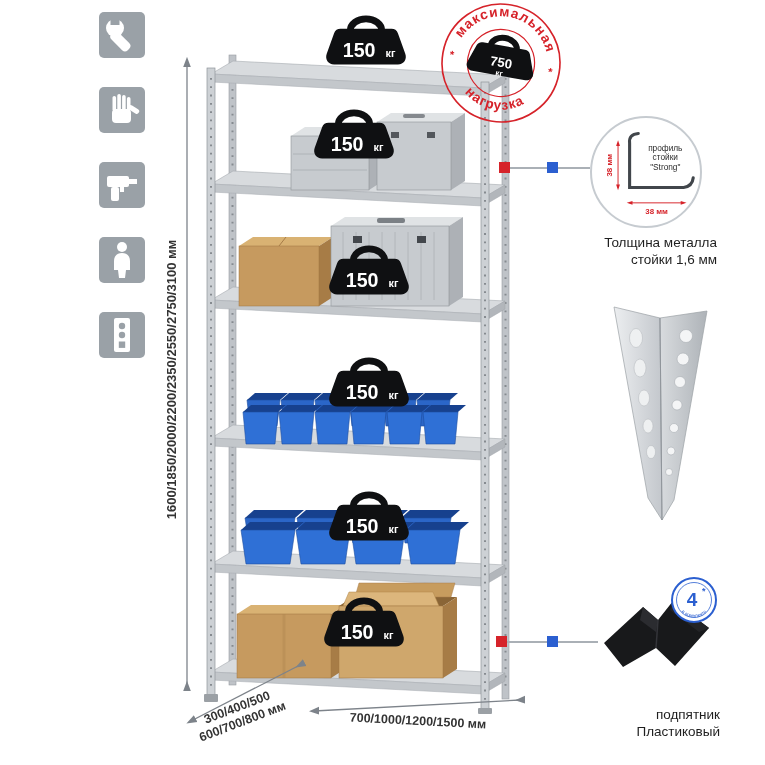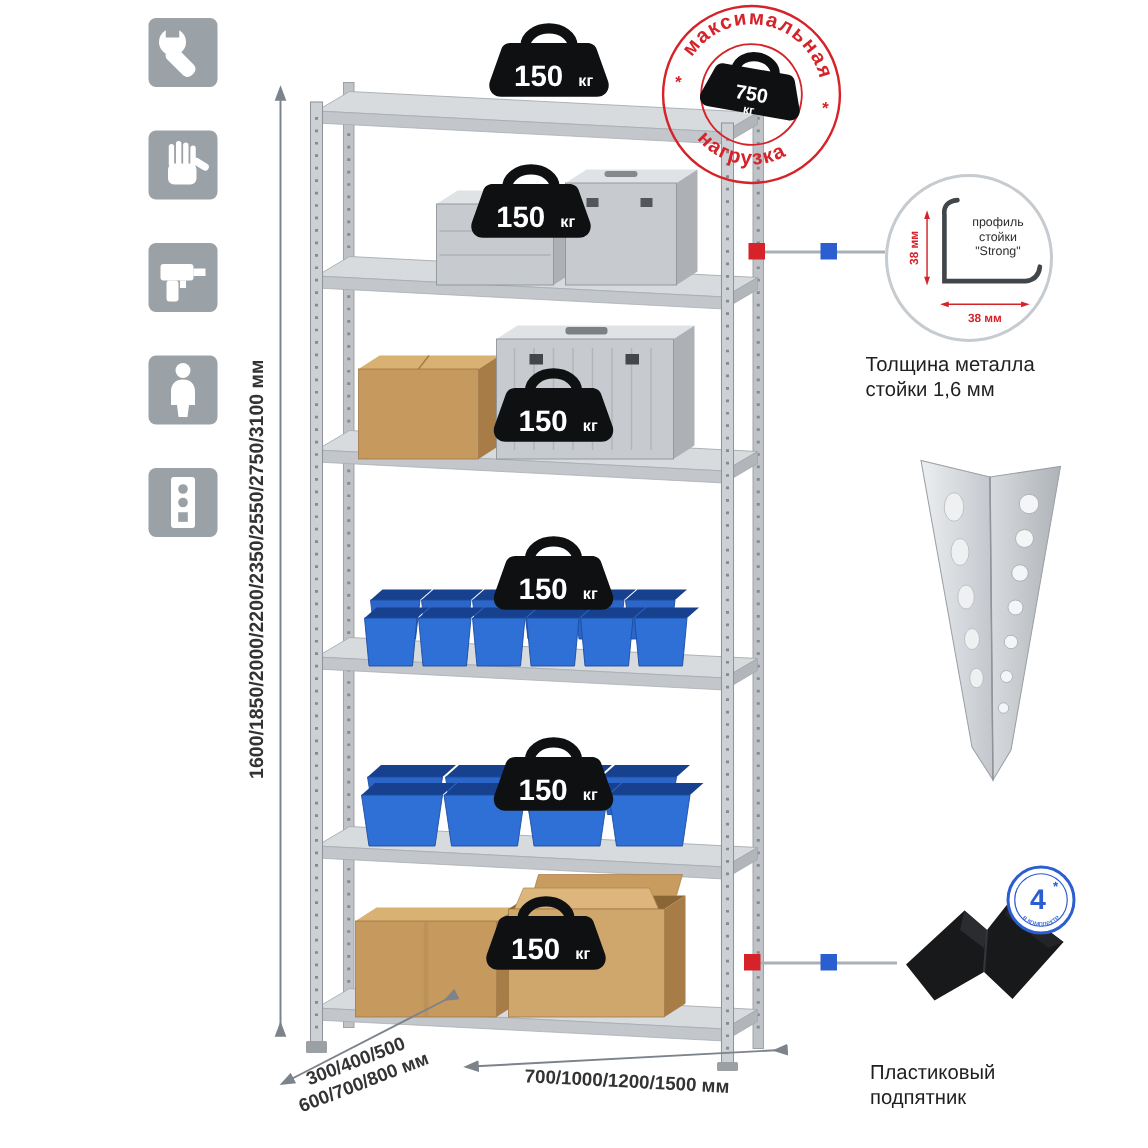--- a/index.html
+++ b/index.html
@@ -39,21 +39,21 @@
   .cline{position:absolute;height:2px;background:#aab0b6;}
   .sq{position:absolute;width:11px;height:11px;}
   .sq-red{background:#d6232a;}
   .sq-blue{background:#2b5fd0;}
   
   .detail-circle{position:absolute;left:590px;top:116px;width:112px;height:112px;border:2px solid #c6cbd0;
                  border-radius:50%;background:#fff;box-sizing:border-box;}
   .detail-circle svg{width:100%;height:100%;display:block;}
   .pd-dim{font-size:8.2px;fill:#d6232a;font-weight:bold;}
   .pd-lbl{font-size:8.6px;fill:#2c2c2c;}
-  .caption{position:absolute;text-align:left;font-size:13.5px;color:#1f1f1f;line-height:1.28;}
+  .caption{position:absolute;text-align:right;font-size:13.5px;color:#1f1f1f;line-height:1.28;}
   
   .angle-post{position:absolute;left:608px;top:302px;width:105px;height:240px;}
   .angle-post svg{width:100%;height:100%;display:block;}
   
   .foot{position:absolute;left:598px;top:585px;width:118px;height:92px;}
   .foot svg{width:100%;height:100%;display:block;}
   .count-badge{position:absolute;left:670px;top:576px;width:48px;height:48px;}
   .count-badge svg{width:100%;height:100%;display:block;}
   
   .dim-svg{position:absolute;}
@@ -428,22 +428,22 @@
       <circle cx="24" cy="24" r="17.5" fill="none" stroke="#2b5fd0" stroke-width=".8"></circle>
       <defs>
           <path id="ftArc" d="M6.5 24 A17.5 17.5 0 0 0 41.5 24"></path>
         </defs>
       <text font-size="5" fill="#2b5fd0"><textPath href="#ftArc" startOffset="50%" text-anchor="middle">в комплекте</textPath></text>
       <text x="22" y="30" text-anchor="middle" font-size="19" font-weight="bold" fill="#2b5fd0">4</text>
       <text x="32" y="18" font-size="9" font-weight="bold" fill="#2b5fd0">*</text>
     </svg>
   </div>
   <div class="caption" style="left:580px;top:706px;width:140px">
+    <div>подпятник</div>
     <div>Пластиковый</div>
-    <div>подпятник</div>
   </div>
 
   <svg class="dim-svg" style="left:183px;top:658px;width:125px;height:70px" viewBox="0 0 125 70">
     <defs>
       <marker id="arrD" markerWidth="8" markerHeight="8" refX="4" refY="4" orient="auto">
         <path d="M0 4 L8 1 L8 7 Z" fill="#7d838a"></path>
       </marker>
     </defs>
     <line x1="8" y1="63" x2="117" y2="7" stroke="#7d838a" stroke-width="1.3" marker-start="url(#arrD)" marker-end="url(#arrD)"></line>
   </svg>

